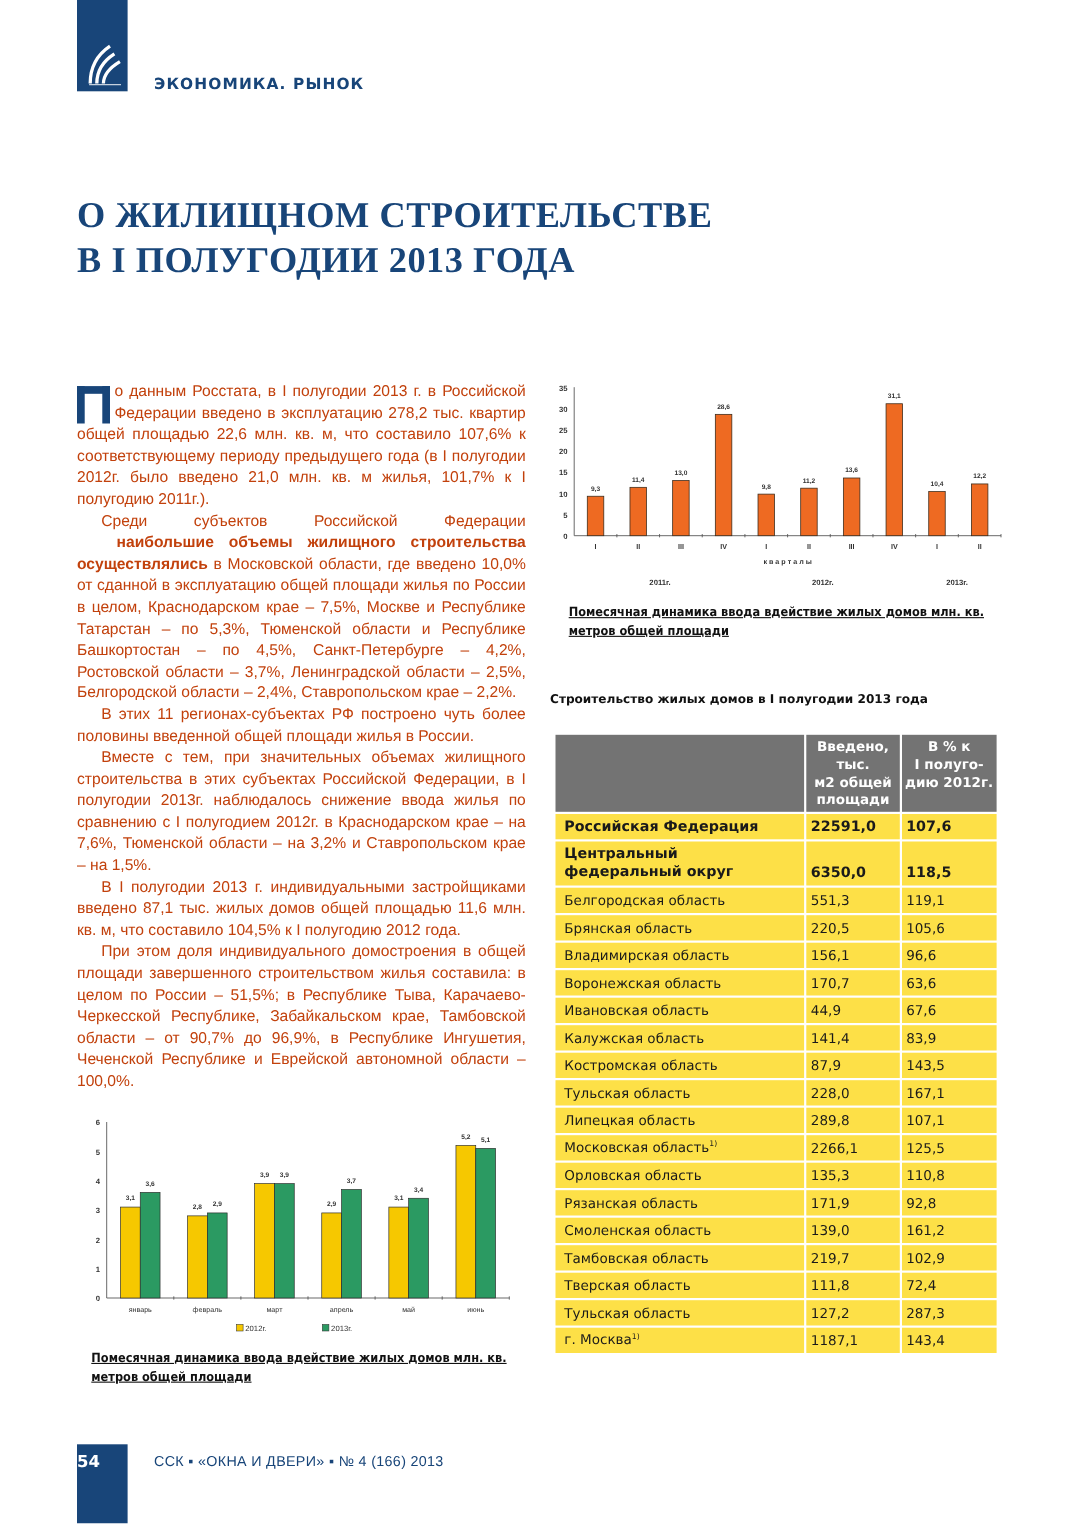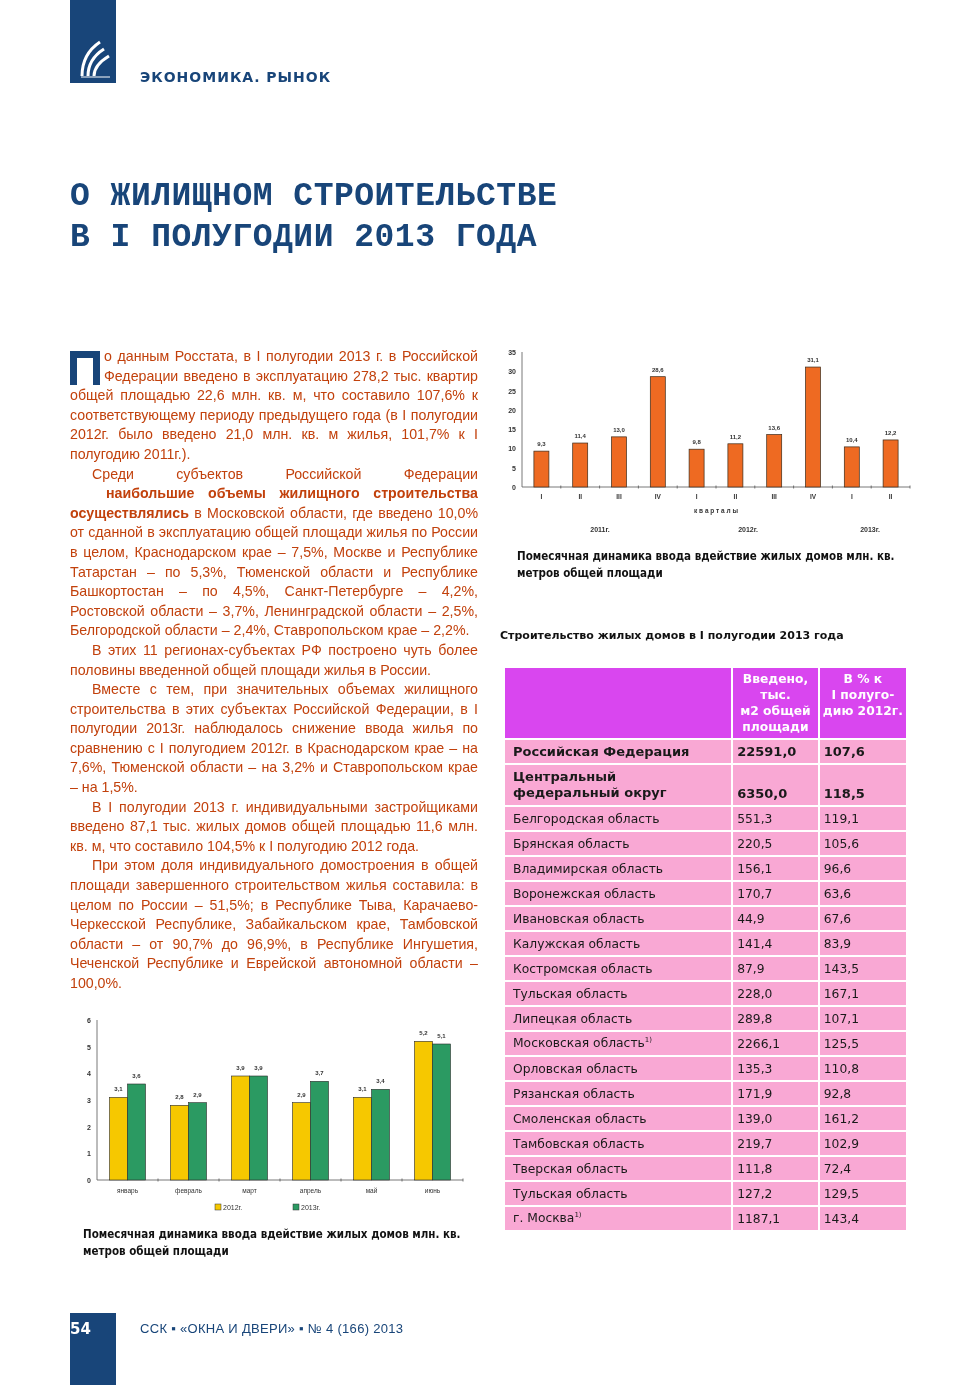--- a/index.html
+++ b/index.html
@@ -3,43 +3,43 @@
 <meta charset="utf-8">
 <style>
   * { box-sizing: border-box; margin: 0; padding: 0; }
   html, body { width: 980px; height: 1385px; background: #ffffff; overflow: hidden; }
   body { position: relative; font-family: "Liberation Sans", sans-serif; color: #1a1a1a; }
 
   .top-tab { position: absolute; left: 70px; top: 0; width: 46px; height: 83px; background: #184579; }
   .logo { position: absolute; left: 8px; top: 38px; width: 34px; height: 40px; }
   .section-label { position: absolute; left: 140px; top: 69px; font-size: 14px; font-weight: bold; letter-spacing: 1px; color: #184579; font-family: "DejaVu Sans", sans-serif; }
 
-  .headline { position: absolute; left: 70px; top: 176px; width: 700px; font-family: Liberation Mono, monospace; font-weight: bold; color: #184579; font-size: 33px; line-height: 41px; letter-spacing: 0.5px; }
+  .headline { position: absolute; left: 70px; top: 176px; width: 700px; font-family: Liberation Serif, serif; font-weight: bold; color: #184579; font-size: 33px; line-height: 41px; letter-spacing: 0.5px; }
 
   .body-col { position: absolute; left: 70px; top: 347px; width: 408px; font-size: 14.2px; line-height: 19.6px; text-align: justify; color: #c2410c; }
   .body-col p { text-indent: 22px; }
   .body-col p.first { text-indent: 0; }
   .dropcap { float: left; width: 30px; height: 34px; margin-top: 4px; margin-right: 4px; position: relative; }
   .dropcap .dc-l { position:absolute; left:0; top:0; width:7px; height:34px; background:#184579; }
   .dropcap .dc-r { position:absolute; right:0; top:0; width:7px; height:34px; background:#184579; }
   .dropcap .dc-t { position:absolute; left:0; top:0; width:30px; height:7px; background:#184579; }
   .body-col b { font-weight: bold; margin-left: 36px; }
 
   .chart-quarterly { position: absolute; left: 500px; top: 340px; width: 420px; height: 200px; }
   .chart-monthly { position: absolute; left: 75px; top: 1008px; width: 400px; height: 210px; }
   svg text { font-family: "Liberation Sans", sans-serif; }
 
-  .caption { position: absolute; font-family: "DejaVu Sans Condensed", "DejaVu Sans", sans-serif; font-weight: bold; font-size: 11.5px; line-height: 17px; color: #111; }
+  .caption { position: absolute; font-family: "DejaVu Sans Condensed", "DejaVu Sans", sans-serif; font-weight: bold; font-size: 11.5px; line-height: 17px; color: #111; text-decoration: underline; }
   .caption-q { left: 517px; top: 548px; width: 385px; }
   .caption-m { left: 83px; top: 1226px; width: 385px; }
   .table-title { position: absolute; left: 500px; top: 629px; width: 415px; text-align: left; font-family: "DejaVu Sans", sans-serif; font-weight: bold; font-size: 11px; color: #111; }
 
   .stats-table { position: absolute; left: 503px; top: 666px; width: 405px; border-collapse: separate; border-spacing: 2px; font-family: "DejaVu Sans", sans-serif; font-size: 12.3px; }
-  .stats-table th { background: #d946ef; color: #fff; font-weight: bold; font-size: 12.3px; line-height: 16px; text-align: center; vertical-align: top; padding: 3px 2px; height: 70px; }
-  .stats-table td { background: #f9a8d4; padding: 0 8px; height: 23px; color: #1a1a1a; }
+  .stats-table th { background: #737373; color: #fff; font-weight: bold; font-size: 12.3px; line-height: 16px; text-align: center; vertical-align: top; padding: 3px 2px; height: 70px; }
+  .stats-table td { background: #fde047; padding: 0 8px; height: 23px; color: #1a1a1a; }
   .stats-table td.num { text-align: left; padding: 0 4px; }
   .stats-table tr.bold td { font-weight: bold; font-size: 13px; }
   .stats-table tr.tall td { height: 40px; vertical-align: bottom; padding-bottom: 4px; }
   .stats-table tr.tall td.name { line-height: 16px; }
   .stats-table col.c1 { width: 229px; }
   .stats-table col.c2 { width: 85px; }
   .stats-table col.c3 { width: 87px; }
   sup { font-size: 7px; }
 
   .footer-tab { position: absolute; left: 70px; top: 1313px; width: 46px; height: 72px; background: #184579; }
@@ -242,21 +242,21 @@
         <td class="num">102,9</td>
       </tr>
       <tr>
         <td class="name"><span>Тверская область</span></td>
         <td class="num">111,8</td>
         <td class="num">72,4</td>
       </tr>
       <tr>
         <td class="name"><span>Тульская область</span></td>
         <td class="num">127,2</td>
-        <td class="num">129,5</td>
+        <td class="num">287,3</td>
       </tr>
       <tr>
         <td class="name"><span>г. Москва</span><sup>1)</sup></td>
         <td class="num">1187,1</td>
         <td class="num">143,4</td>
       </tr>
     </tbody>
 </table>
 
 <svg class="chart-monthly" id="chart-monthly" viewBox="0 0 400 210">

